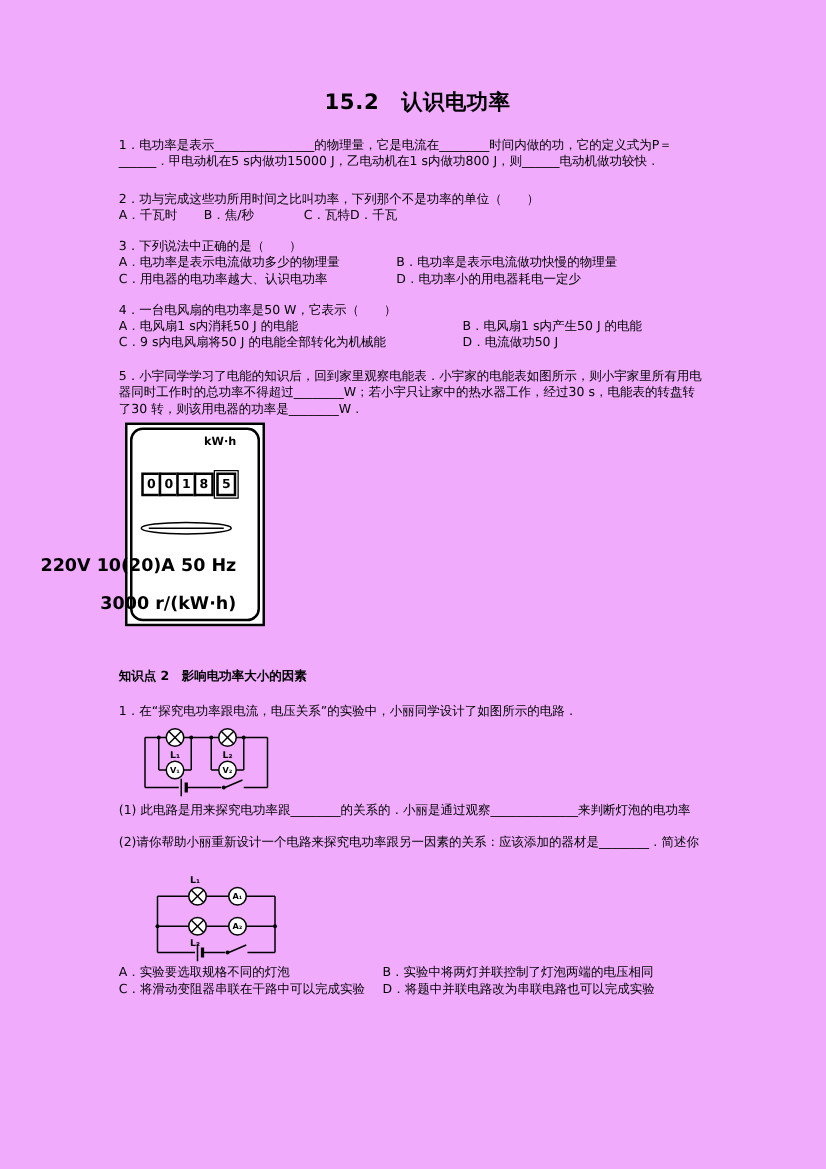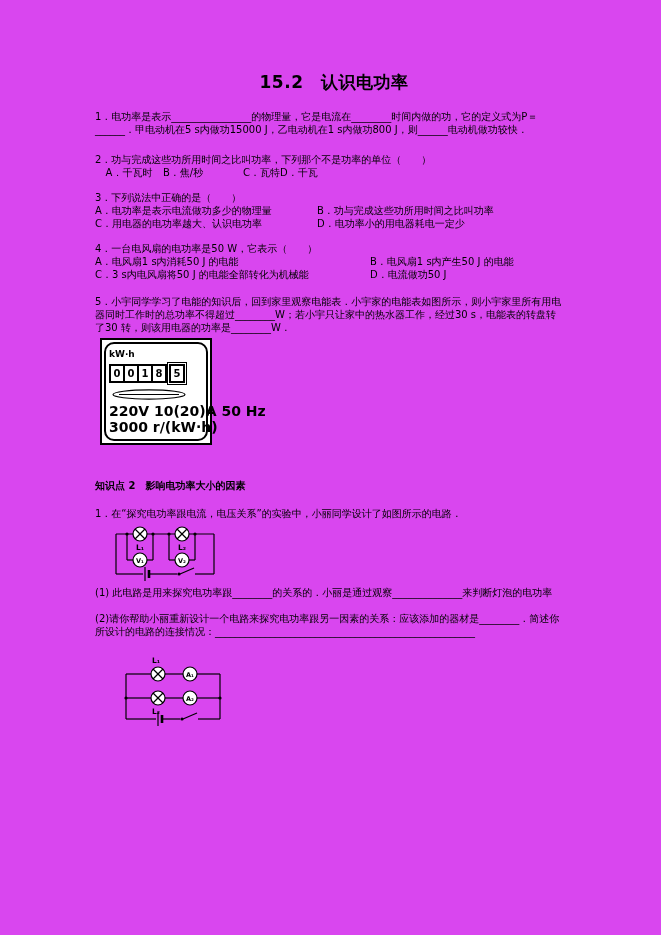--- a/index.html
+++ b/index.html
@@ -1,42 +1,42 @@
 <!DOCTYPE html>
 <html><head>
 <meta charset="utf-8">
 <style>
   html,body{margin:0;padding:0;background:#e8e8e8;}
   .page{
-    position:relative;width:661px;height:935px;margin:0 auto;background:#d946ef;
+    position:relative;width:661px;height:935px;margin:0 auto;background:#f0abfc;
     color:#000;font-family:"DejaVu Sans","Liberation Sans",sans-serif;
     font-size:10px;line-height:13px;overflow:hidden;
   }
   .content{position:absolute;left:95px;top:72px;width:478px;}
   .title{font-size:17px;line-height:20px;font-weight:700;text-align:center;margin:0 0 18px 0;letter-spacing:.5px;}
   .line{white-space:nowrap;}
   .qblock{margin-bottom:12px;}
   .mb17{margin-bottom:17px;}
   .mb14{margin-bottom:14px;}
   .mb13{margin-bottom:13px;}
   .mb16{margin-bottom:16px;}
   .mb4{margin-bottom:4px;}
   .mb2{margin-bottom:4px;}
   .mb1{margin-bottom:1px;}
   .optrow{display:flex;white-space:nowrap;}
-  .row4 span:nth-child(1){display:inline-block;width:68px;text-align:center;}
+  .row4 span:nth-child(1){display:inline-block;width:68px;}
   .row4 span:nth-child(2){display:inline-block;width:62px;}
   .row4 span:nth-child(3){display:inline-block;width:55px;text-align:right;}
   .cols222 span:first-child{display:inline-block;width:222px;}
   .cols255 span:first-child{display:inline-block;min-width:255px;padding-right:20px;}
   .cols205 span:first-child{display:inline-block;min-width:205px;padding-right:6px;}
   .heading{font-weight:700;margin-bottom:15px;}
   
   .meter{width:104px;margin-left:5px;margin-bottom:34px;border:2px solid #000;padding:2px;background:#fff;}
-  .meter-inner{border:2px solid #000;border-radius:10px;padding:5px 3px 6px;display:flex;flex-direction:column;align-items:flex-start;gap:5px;}
+  .meter-inner{border:2px solid #000;border-radius:10px;padding:5px 17px 6px;display:flex;flex-direction:column;align-items:flex-end;gap:19px;}
   .meter-unit{font-weight:700;font-size:9px;line-height:10px;}
   .digits{display:flex;align-items:center;}
   .digit{width:12px;height:15px;border:2px solid #000;margin-left:-2px;display:flex;align-items:center;justify-content:center;font-weight:700;font-size:10px;background:#fff;}
   .digit:first-child{margin-left:0;}
   .digit.last{margin-left:2px;outline:1.5px solid #000;outline-offset:1px;}
   .spec{font-weight:700;font-size:14px;line-height:11px;white-space:nowrap;}
   
   .circuit1{margin-left:18px;margin-bottom:4px;display:block;}
   .circuit2{margin-left:23px;margin-bottom:2px;display:block;}
   svg .wire{stroke:#000;stroke-width:1.2;fill:none;}
@@ -67,36 +67,36 @@
         <span>B．焦/秒</span>
         <span>C．瓦特</span>
         <span>D．千瓦</span>
       </div>
     </div>
 
     <div class="qblock">
       <div class="line">3．下列说法中正确的是（　　）</div>
       <div class="optrow cols222">
         <span>A．电功率是表示电流做功多少的物理量</span>
-        <span>B．功与完成这些功所用时间之比叫功率</span>
+        <span>B．电功率是表示电流做功快慢的物理量</span>
       </div>
       <div class="optrow cols222">
         <span>C．用电器的电功率越大、认识电功率</span>
         <span>D．电功率小的用电器耗电一定少</span>
       </div>
     </div>
 
     <div class="qblock mb14">
       <div class="line">4．一台电风扇的电功率是50 W，它表示（　　）</div>
       <div class="optrow cols255">
         <span>A．电风扇1 s内消耗50 J 的电能</span>
         <span>B．电风扇1 s内产生50 J 的电能</span>
       </div>
       <div class="optrow cols255">
-        <span>C．3 s内电风扇将50 J 的电能全部转化为机械能</span>
+        <span>C．9 s内电风扇将50 J 的电能全部转化为机械能</span>
         <span>D．电流做功50 J</span>
       </div>
     </div>
 
     <div class="qblock mb4">
       <div class="line">5．小宇同学学习了电能的知识后，回到家里观察电能表．小宇家的电能表如图所示，则小宇家里所有用电</div>
       <div class="line">器同时工作时的总功率不得超过________W；若小宇只让家中的热水器工作，经过30 s，电能表的转盘转</div>
       <div class="line">了30 转，则该用电器的功率是________W．</div>
     </div>
 
@@ -166,21 +166,20 @@
       <line x1="67" y1="50" x2="81" y2="44" class="wire"></line>
       <line x1="82" y1="50" x2="101" y2="50" class="wire"></line>
     </svg>
 
     <div class="qblock mb13">
       <div class="line">(1) 此电路是用来探究电功率跟________的关系的．小丽是通过观察______________来判断灯泡的电功率</div>
     </div>
 
     <div class="qblock mb16">
       <div class="line">(2)请你帮助小丽重新设计一个电路来探究电功率跟另一因素的关系：应该添加的器材是________．简述你</div>
-      <div class="line">所设计的电路的连接情况：____________________________________________________</div>
     </div>
 
 
     <svg class="circuit2" width="110" height="73" viewBox="0 0 110 73">
 
       <line x1="8" y1="20" x2="8" y2="65" class="wire"></line>
       <line x1="102" y1="20" x2="102" y2="65" class="wire"></line>
 
       <line x1="8" y1="20" x2="33" y2="20" class="wire"></line>
       <circle cx="40" cy="20" r="7" class="dev"></circle>
@@ -206,15 +205,25 @@
 
       <line x1="8" y1="65" x2="38" y2="65" class="wire"></line>
       <line x1="40" y1="58" x2="40" y2="72" class="wire"></line>
       <line x1="44" y1="61" x2="44" y2="69" class="thick"></line>
       <line x1="44" y1="65" x2="62" y2="65" class="wire"></line>
       <circle cx="64" cy="65" r="1.6" class="dot"></circle>
       <line x1="65" y1="65" x2="79" y2="59" class="wire"></line>
       <line x1="80" y1="65" x2="102" y2="65" class="wire"></line>
     </svg>
 
+    <div class="qblock">
+      <div class="optrow cols205">
+        <span>A．实验要选取规格不同的灯泡</span>
+        <span>B．实验中将两灯并联控制了灯泡两端的电压相同</span>
+      </div>
+      <div class="optrow cols205">
+        <span>C．将滑动变阻器串联在干路中可以完成实验</span>
+        <span>D．将题中并联电路改为串联电路也可以完成实验</span>
+      </div>
+    </div>
 
   </div>
 </div>
 
 </body></html>

